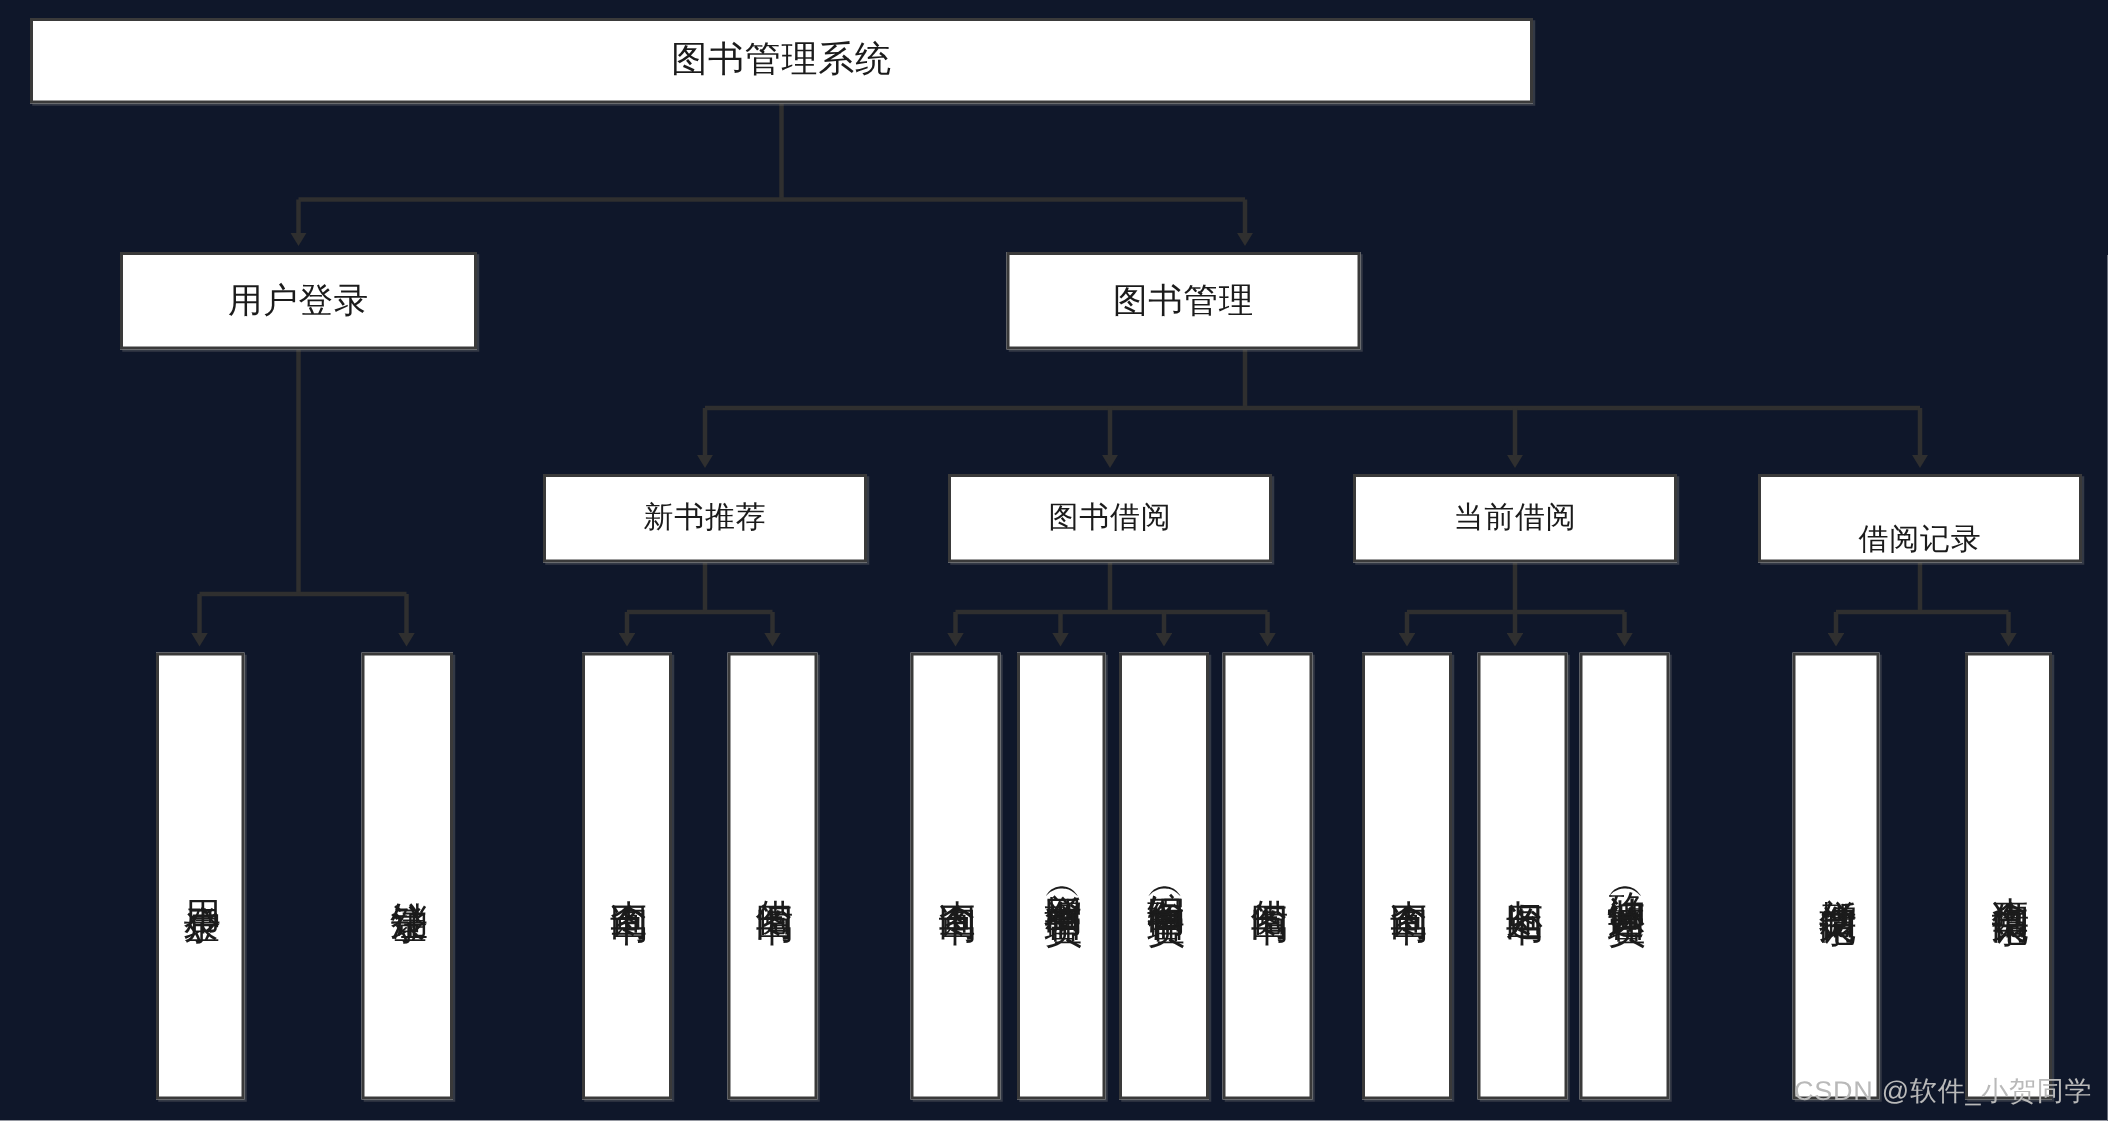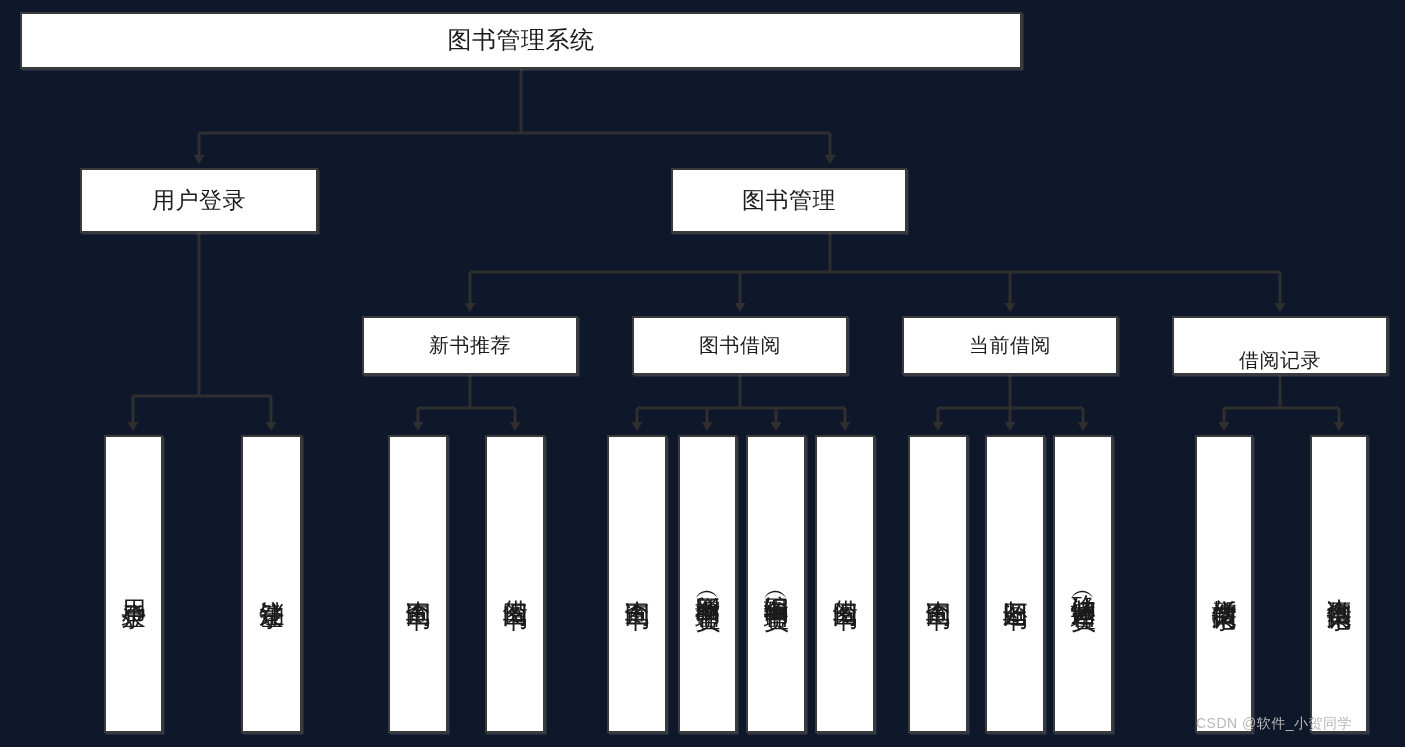--- a/index.html
+++ b/index.html
@@ -54,21 +54,21 @@
   .node.leaf .node-label {
     writing-mode: vertical-rl;
     text-orientation: upright;
     font-size: 25px;
     line-height: 1.18;
     letter-spacing: 2px;
     white-space: nowrap;
   }
   .watermark {
     position: absolute;
-    font-size: 14px;
+    font-size: 18px;
     color: #b9b9b9;
     white-space: nowrap;
     letter-spacing: 0.5px;
     user-select: none;
   }
 </style>
 </head>
 <body>
 
 <div id="canvas">

